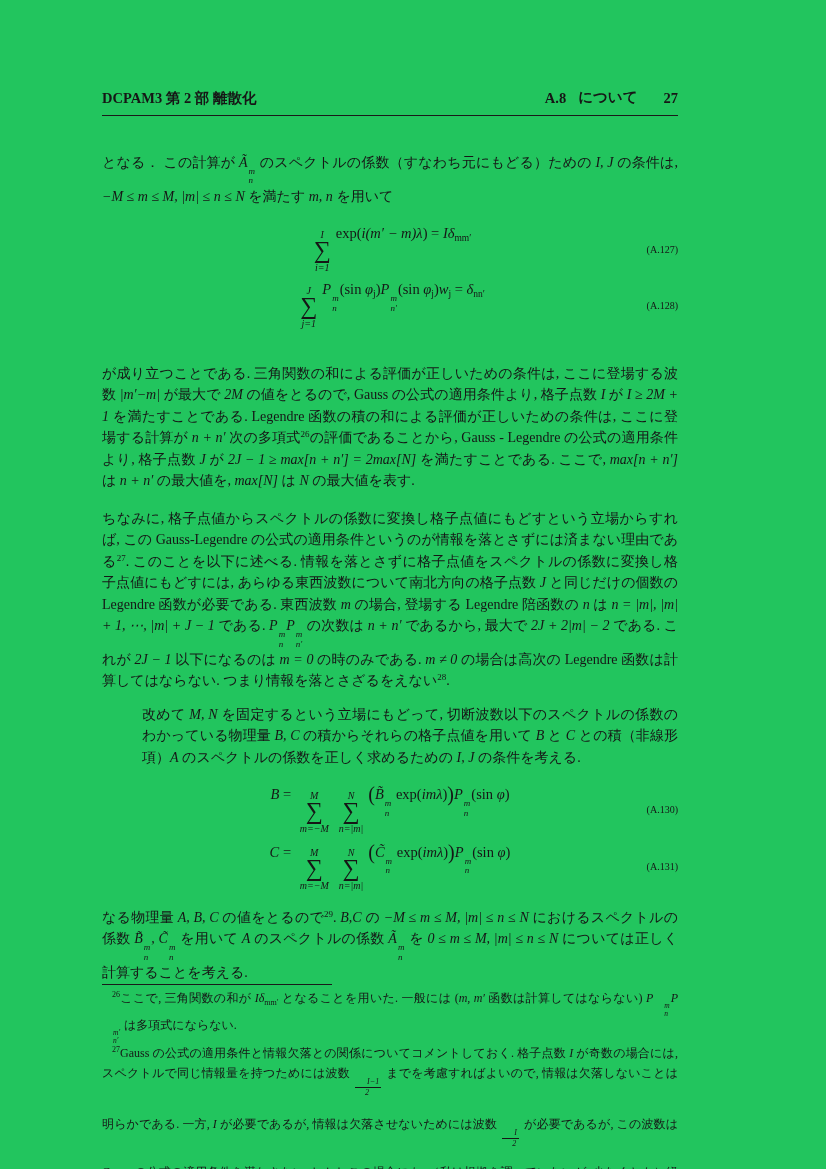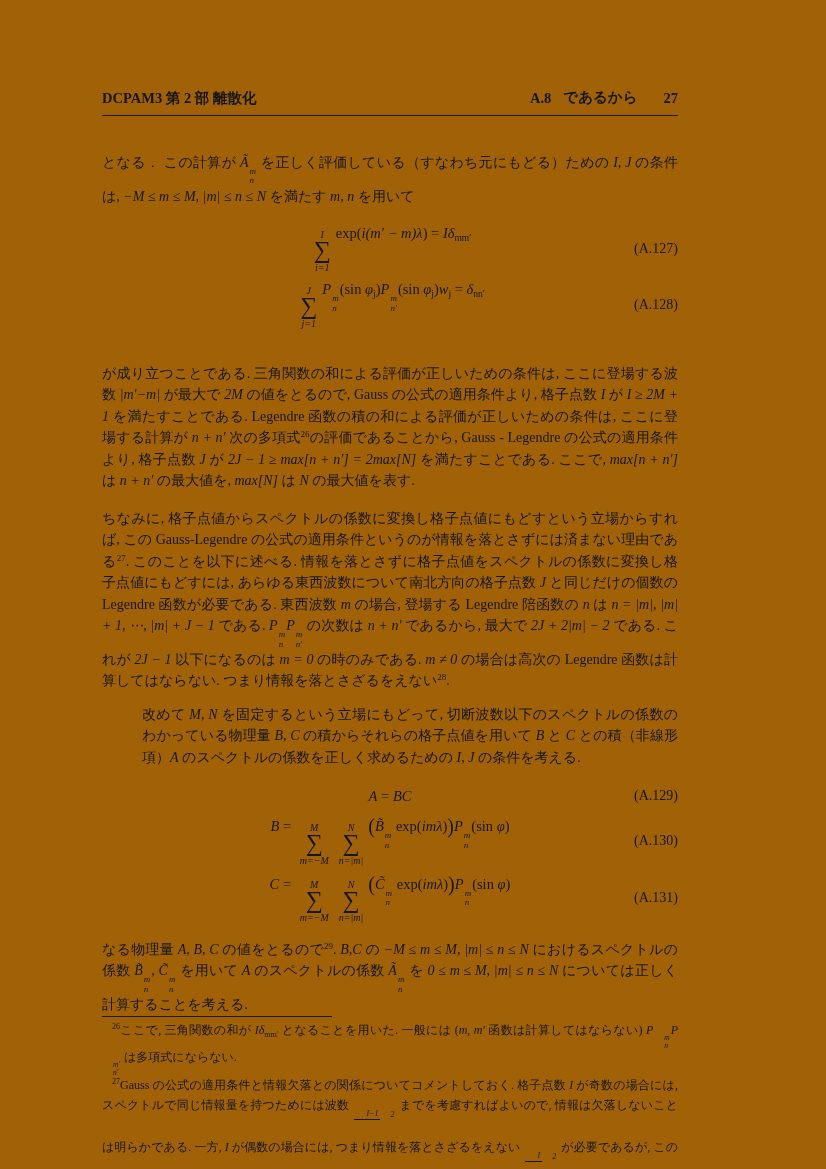--- a/index.html
+++ b/index.html
@@ -1,20 +1,20 @@
 <!DOCTYPE html>
 <html><head>
 <meta charset="utf-8">
 <style>
   html,body{margin:0;padding:0;background:#e8e8e8;}
   .page{
     position:relative;
     width:826px;height:1169px;
     margin:0 auto;
-    background:#a16207;
+    background:#22c55e;
     box-sizing:border-box;
     padding:0 148px 0 102px;
     display:flex;flex-direction:column;
     overflow:hidden;
     color:#161616;
     font-family:"Liberation Serif","DejaVu Serif",serif;
   }
   
   .header{
     margin-top:88px;
@@ -39,65 +39,65 @@
   .t-r{font-style:normal;}
   sub,sup{font-size:9.5px;line-height:0;}
   sub{vertical-align:-0.35em;}
   sup{vertical-align:0.55em;}
   sup.fnmark{font-size:9px;font-style:normal;vertical-align:0.6em;}
   
   .ss{display:inline-flex;flex-direction:column;align-items:flex-start;
       vertical-align:-0.5em;line-height:1;margin:0 1px 0 1px;}
   .ss .s{font-size:9px;font-style:italic;line-height:1.05;}
   
-  .frac{display:inline-flex;flex-direction:row;align-items:flex-start;
+  .frac{display:inline-flex;flex-direction:column;align-items:flex-start;
         vertical-align:-0.55em;line-height:1;font-style:italic;margin:16px 2px;}
   .frac-n{font-size:9px;border-bottom:1px solid #161616;padding:0 2px 1px;}
   .frac-d{font-size:9px;padding-top:1px;}
   
   .sum{display:inline-flex;flex-direction:column;align-items:center;
        margin:0 5px;line-height:1;}
   .sum-up,.sum-lo{font-size:10px;font-style:italic;line-height:1.1;}
   .sum-sigma{font-size:24px;line-height:0.9;font-style:normal;}
   .t-big{font-size:20px;line-height:1;vertical-align:-0.12em;}
   
   .eqblock{margin:10px 0 6px;}
   .eqblock2{margin:8px 0 6px;}
   .eqrow{position:relative;display:flex;align-items:center;justify-content:center;
          font-size:14.5px;min-height:24px;margin:8px 0;}
   .eq-label{position:absolute;right:0;top:50%;transform:translateY(-50%);
-            font-size:14px;font-style:normal;}
+            font-size:10px;font-style:normal;}
   
   .footnotes{margin-top:auto;padding-top:0;}
   .fnrule{width:230px;border-top:1.2px solid #1a1a1a;margin-bottom:5px;}
   .footnote{font-size:12px;line-height:16.5px;text-align:justify;margin:0;
             text-indent:10px;}
   .footnote .ss .s{font-size:7.5px;}
   .footnote sub,.footnote sup{font-size:8px;}
   .footnote sup.fnmark{font-size:8px;}
   .footnote .frac-n,.footnote .frac-d{font-size:8px;}
 </style>
 </head>
 <body>
 
 <div class="page">
 
   <div class="header">
     <span class="h-left">DCPAM3 第 2 部 離散化</span>
     <span class="h-right">
       <span>A.8</span>
-      <span>であるから</span>
+      <span>について</span>
       <span class="h-page">27</span>
     </span>
   </div>
 
   <p class="body p1"><span class="t-j">となる． この計算が </span><span class="t-i">Ã</span><span class="ss">
         <span class="s">m</span>
         <span class="s">n</span>
-      </span><span class="t-j"> を正しく評価している（すなわち元にもどる）ための </span><span class="t-i">I, J</span><span class="t-j"> の条件は, </span><span class="t-i">−M ≤ m ≤ M, |m| ≤ n ≤ N</span><span class="t-j"> を満たす </span><span class="t-i">m, n</span><span class="t-j"> を用いて</span></p>
+      </span><span class="t-j"> のスペクトルの係数（すなわち元にもどる）ための </span><span class="t-i">I, J</span><span class="t-j"> の条件は, </span><span class="t-i">−M ≤ m ≤ M, |m| ≤ n ≤ N</span><span class="t-j"> を満たす </span><span class="t-i">m, n</span><span class="t-j"> を用いて</span></p>
 
   <div class="eqblock">
     <div class="eqrow">
       <span class="eq-body"><span class="sum">
             <span class="sum-up">I</span>
             <span class="sum-sigma">∑</span>
             <span class="sum-lo">i=1</span>
           </span><span class="t-r">exp(</span><span class="t-i">i(m′ − m)λ</span><span class="t-r">) = </span><span class="t-i">Iδ</span><sub>mm′</sub></span>
       <span class="eq-label">(A.127)</span>
     </div>
@@ -123,24 +123,20 @@
         <span class="s">m</span>
         <span class="s">n</span>
       </span><span class="t-i">P</span><span class="ss">
         <span class="s">m</span>
         <span class="s">n′</span>
       </span><span class="t-j"> の次数は </span><span class="t-i">n + n′</span><span class="t-j"> であるから, 最大で </span><span class="t-i">2J + 2|m| − 2</span><span class="t-j"> である. これが </span><span class="t-i">2J − 1</span><span class="t-j"> 以下になるのは </span><span class="t-i">m = 0</span><span class="t-j"> の時のみである. </span><span class="t-i">m ≠ 0</span><span class="t-j"> の場合は高次の Legendre 函数は計算してはならない. つまり情報を落とさざるをえない</span><sup class="fnmark">28</sup><span class="t-j">.</span></p>
 
   <p class="body p4"><span class="t-j">改めて </span><span class="t-i">M, N</span><span class="t-j"> を固定するという立場にもどって, 切断波数以下のスペクトルの係数のわかっている物理量 </span><span class="t-i">B, C</span><span class="t-j"> の積からそれらの格子点値を用いて </span><span class="t-i">B</span><span class="t-j"> と </span><span class="t-i">C</span><span class="t-j"> との積（非線形項）</span><span class="t-i">A</span><span class="t-j"> のスペクトルの係数を正しく求めるための </span><span class="t-i">I, J</span><span class="t-j"> の条件を考える.</span></p>
 
   <div class="eqblock eqblock2">
-    <div class="eqrow">
-      <span class="eq-body"><span class="t-i">A</span><span class="t-r"> = </span><span class="t-i">BC</span></span>
-      <span class="eq-label">(A.129)</span>
-    </div>
     <div class="eqrow">
       <span class="eq-body"><span class="t-i">B</span><span class="t-r"> = </span><span class="sum">
             <span class="sum-up">M</span>
             <span class="sum-sigma">∑</span>
             <span class="sum-lo">m=−M</span>
           </span><span class="sum">
             <span class="sum-up">N</span>
             <span class="sum-sigma">∑</span>
             <span class="sum-lo">n=|m|</span>
           </span><span class="t-big">(</span><span class="t-i">B̃</span><span class="ss">
@@ -188,20 +184,20 @@
     <p class="footnote"><sup class="fnmark">26</sup><span class="t-j">ここで, 三角関数の和が </span><span class="t-i">Iδ</span><sub>mm′</sub><span class="t-j"> となることを用いた. 一般には (</span><span class="t-i">m, m′</span><span class="t-j"> 函数は計算してはならない) </span><span class="t-i">P</span><span class="ss">
           <span class="s">m</span>
           <span class="s">n</span>
         </span><span class="t-i">P</span><span class="ss">
           <span class="s">m′</span>
           <span class="s">n′</span>
         </span><span class="t-j"> は多項式にならない.</span></p>
     <p class="footnote"><sup class="fnmark">27</sup><span class="t-j">Gauss の公式の適用条件と情報欠落との関係についてコメントしておく. 格子点数 </span><span class="t-i">I</span><span class="t-j"> が奇数の場合には, スペクトルで同じ情報量を持つためには波数 </span><span class="frac">
           <span class="frac-n">I−1</span>
           <span class="frac-d">2</span>
-        </span><span class="t-j"> までを考慮すればよいので, 情報は欠落しないことは明らかである. 一方, </span><span class="t-i">I</span><span class="t-j"> が偶数の場合には, つまり情報を落とさざるをえない </span><span class="frac">
+        </span><span class="t-j"> までを考慮すればよいので, 情報は欠落しないことは明らかである. 一方, </span><span class="t-i">I</span><span class="t-j"> が必要であるが, 情報は欠落させないためには波数 </span><span class="frac">
           <span class="frac-n">I</span>
           <span class="frac-d">2</span>
         </span><span class="t-j"> が必要であるが, この波数は Gauss の公式の適用条件を満たさない. しかしこの場合にも, （私は根拠を調べていないが, 少なくとも）経験的には FFT および 逆 FFT によって格子 - スペクトル - 格子変換によって情報が落ちないことが知られている.</span></p>
 
   </div>
 
 </div>
 
 </body></html>

